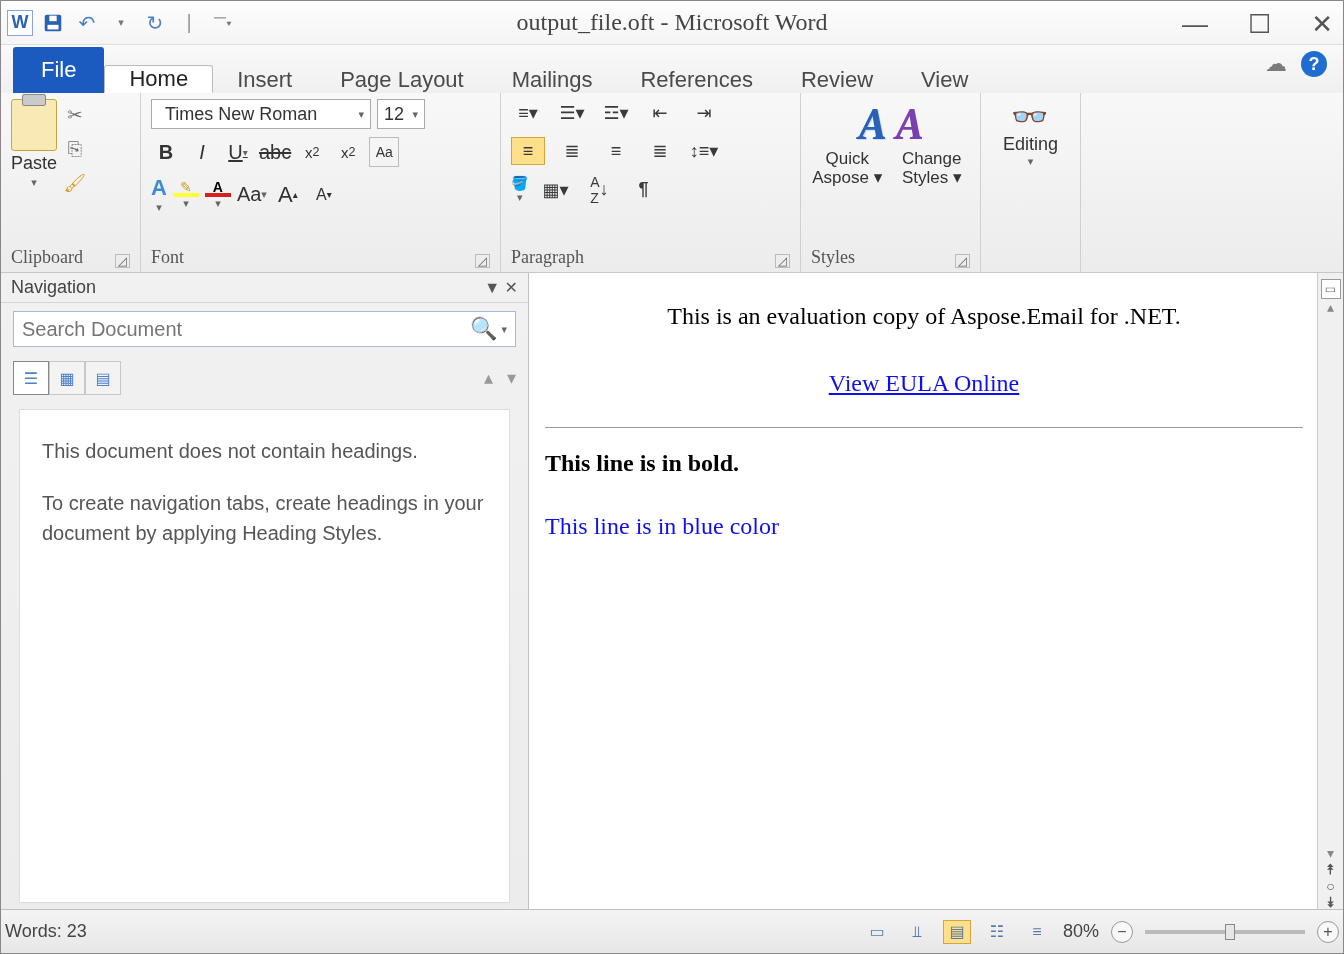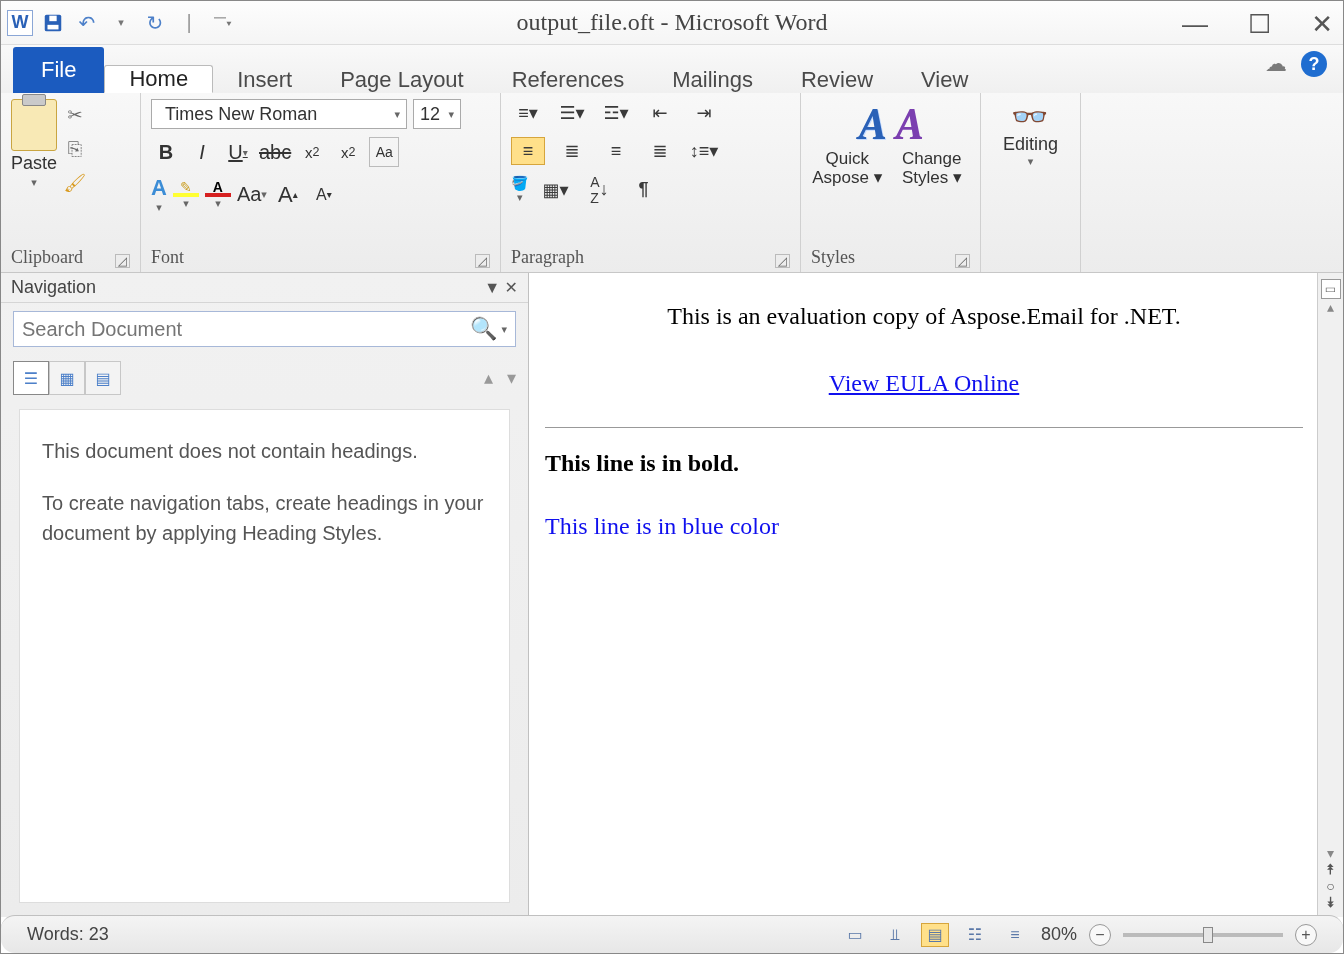--- a/index.html
+++ b/index.html
@@ -67,21 +67,21 @@
 .clip-body { display:flex; gap:6px; }
 .paste-btn { display:flex; flex-direction:column; align-items:center; gap:2px; font-size:18px; color:#333;}
 .paste-icon { width:46px; height:52px; background:#f8e9b5; border:1px solid #c9a541; border-radius:3px; position:relative;}
 .paste-icon::before{content:""; position:absolute; left:50%; transform:translateX(-50%); top:-6px; width:22px; height:10px; background:#cacaca; border:1px solid #888; border-radius:2px;}
 .mini-col { display:flex; flex-direction:column; gap:10px; padding-top:4px;}
 .mini-ico { width:24px; height:24px; display:flex; align-items:center; justify-content:center; color:#6a6a6a; font-size:18px;}
 
 .font-group { width:360px; }
 .fontrow { display:flex; gap:6px; align-items:center; margin-bottom:8px;}
 .combo { height:30px; border:1px solid #aaa; background:#fff; display:flex; align-items:center; padding:0 6px; font-size:18px; color:#333;}
-.fontname { width:256px; justify-content:space-between;padding-left:13px;}
+.fontname { width:220px; justify-content:space-between;padding-left:13px;}
 .fontsize { width:48px; justify-content:space-between;}
 .drop { color:#666; font-size:11px;}
 .tbtn { min-width:30px; height:30px; display:flex; align-items:center; justify-content:center; font-size:20px; color:#333;}
 .tbtn.b{font-weight:bold;} .tbtn.i{font-style:italic;} .tbtn.u{text-decoration:underline;}
 .tbtn.strike{text-decoration:line-through;}
 .tbtn.sub{font-size:15px;} .tbtn.sup{font-size:15px;}
 .colorbar{width:26px;height:4px; margin-top:-2px;}
 .stackbtn{display:flex;flex-direction:column;align-items:center;}
 
 .para-group { width:300px; }
@@ -118,21 +118,21 @@
 .doc-content{ padding:30px 40px 0 16px; font-family:"Times New Roman",serif; font-size:24px;}
 .doc-center{text-align:center;}
 .eula{color:#1010ee; text-decoration:underline; display:inline-block; margin-top:40px;}
 .hr{border:none; border-top:1px solid #999; margin:30px 0 22px;}
 .bold-line{font-weight:bold;}
 .blue-line{color:#1010ee; margin-top:36px;}
 
 .vscroll{position:absolute; right:0; top:0; bottom:0; width:26px; background:#f0f0f0; border-left:1px solid #ccc; display:flex; flex-direction:column; align-items:center; justify-content:space-between; padding:6px 0;}
 .vscroll .boxbtn{width:20px;height:20px; border:1px solid #999; background:#fff; font-size:12px; color:#666; display:flex; align-items:center; justify-content:center;}
 
-.statusbar{ position:absolute; left:0; right:0; bottom:0; height:38px; background:linear-gradient(#f4f4f4,#e7e7e7); border-top:1px solid #c0c0c0; display:flex; align-items:center; padding:0 26px; font-size:18px; color:#444;border-radius:14px;}
+.statusbar{ position:absolute; left:0; right:0; bottom:0; height:44px; background:linear-gradient(#f4f4f4,#e7e7e7); border-top:1px solid #c0c0c0; display:flex; align-items:center; padding:0 4px; font-size:18px; color:#444;}
 .statusbar .right{margin-left:auto; display:flex; align-items:center; gap:12px;}
 .viewbtn{width:28px;height:24px; border:1px solid transparent; display:flex; align-items:center; justify-content:center; color:#5a78a8; font-size:16px;}
 .viewbtn.active{background:#ffe08a; border-color:#d6a53c;}
 .zoomtrack{width:160px; height:4px; background:#bbb; position:relative;}
 .zoomthumb{position:absolute; left:50%; top:-6px; width:10px; height:16px; background:#e6e6e6; border:1px solid #888;}
 .circlebtn{width:22px;height:22px; border:1px solid #999; border-radius:50%; display:flex; align-items:center; justify-content:center; font-size:16px; color:#555; background:#f8f8f8;}
 </style>
 </head>
 <body>
 
@@ -158,22 +158,22 @@
     <span>☐</span>
     <span>✕</span>
   </div>
 </div>
 
 <div class="ribbon-tabs">
   <div class="file-tab">File</div>
   <div class="rtab active">Home</div>
   <div class="rtab">Insert</div>
   <div class="rtab">Page Layout</div>
+  <div class="rtab">Mailings</div>
   <div class="rtab">References</div>
-  <div class="rtab">Mailings</div>
   <div class="rtab">Review</div>
   <div class="rtab">View</div>
   <div class="ribbon-help">
     <span style="color:#7a7a7a; font-size:22px;">☁</span>
     <span class="help-circle">?</span>
   </div>
 </div>
 
 <div class="ribbon">
 

